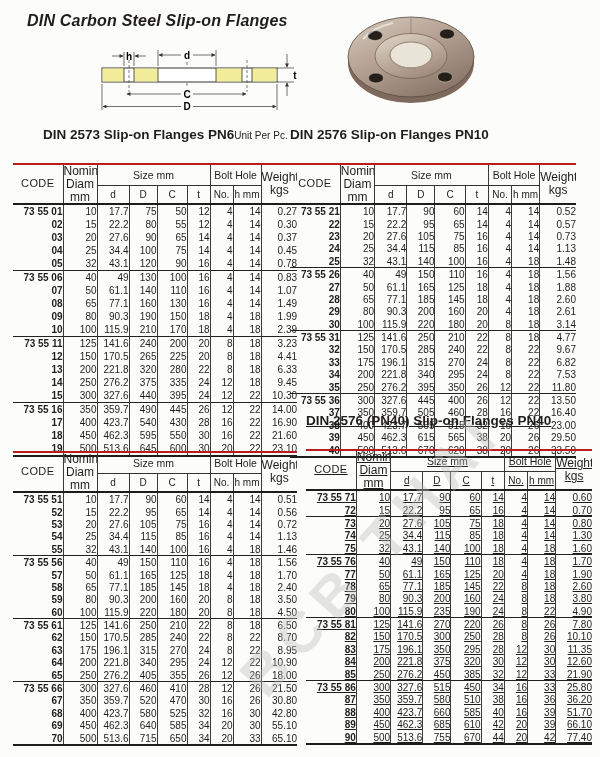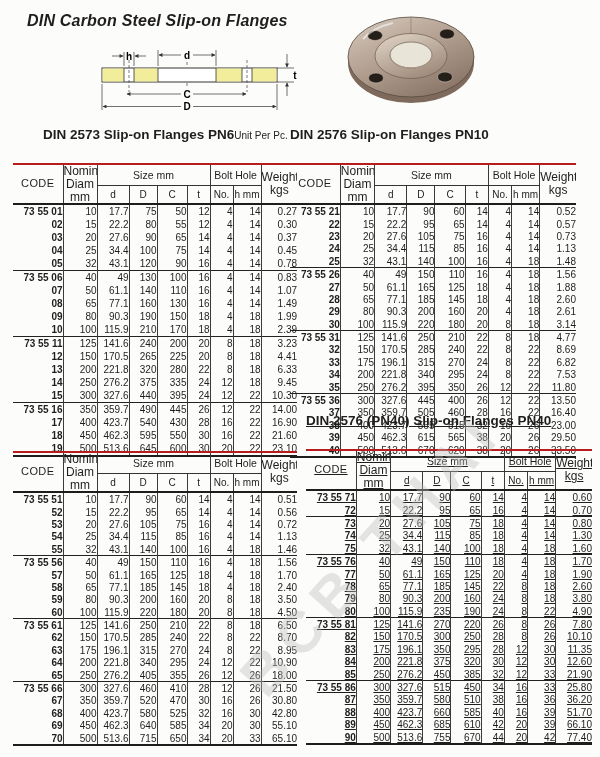--- a/index.html
+++ b/index.html
@@ -569,21 +569,21 @@
         </tr>
         <tr>
           <td class="c0">32</td>
           <td class="c1">150</td>
           <td class="c2">170.5</td>
           <td class="c3">285</td>
           <td class="c4">240</td>
           <td class="c5">22</td>
           <td class="c6">8</td>
           <td class="c7">22</td>
-          <td class="c8">8.69</td>
+          <td class="c8">9.67</td>
         </tr>
         <tr>
           <td class="c0">33</td>
           <td class="c1">175</td>
           <td class="c2">196.1</td>
           <td class="c3">315</td>
           <td class="c4">270</td>
           <td class="c5">24</td>
           <td class="c6">8</td>
           <td class="c7">22</td>

